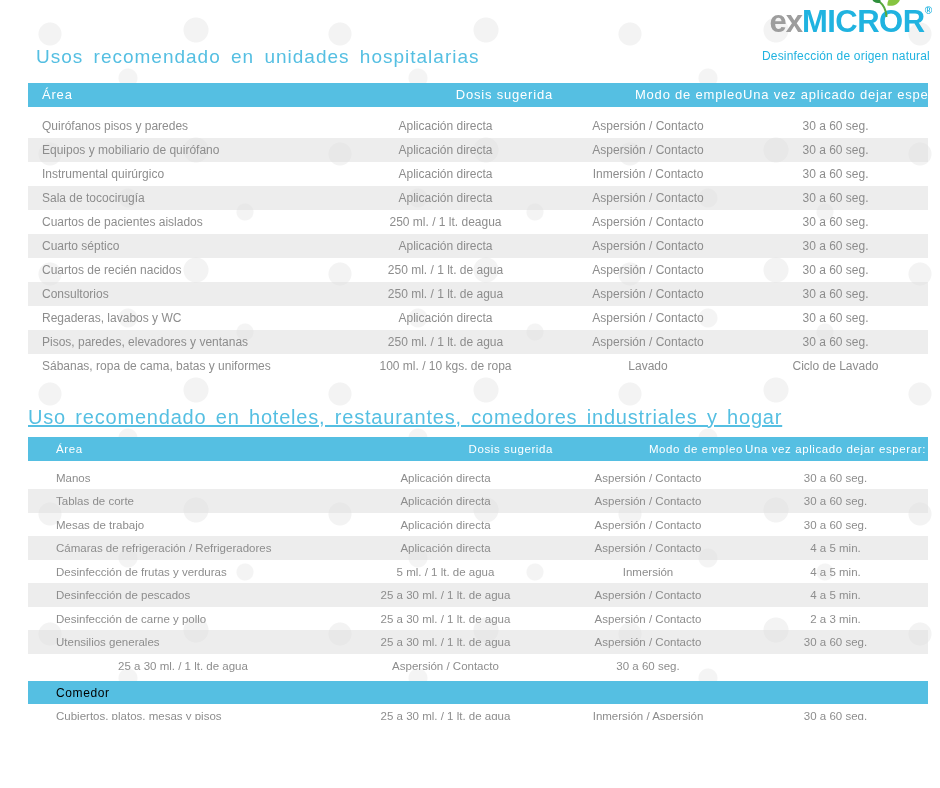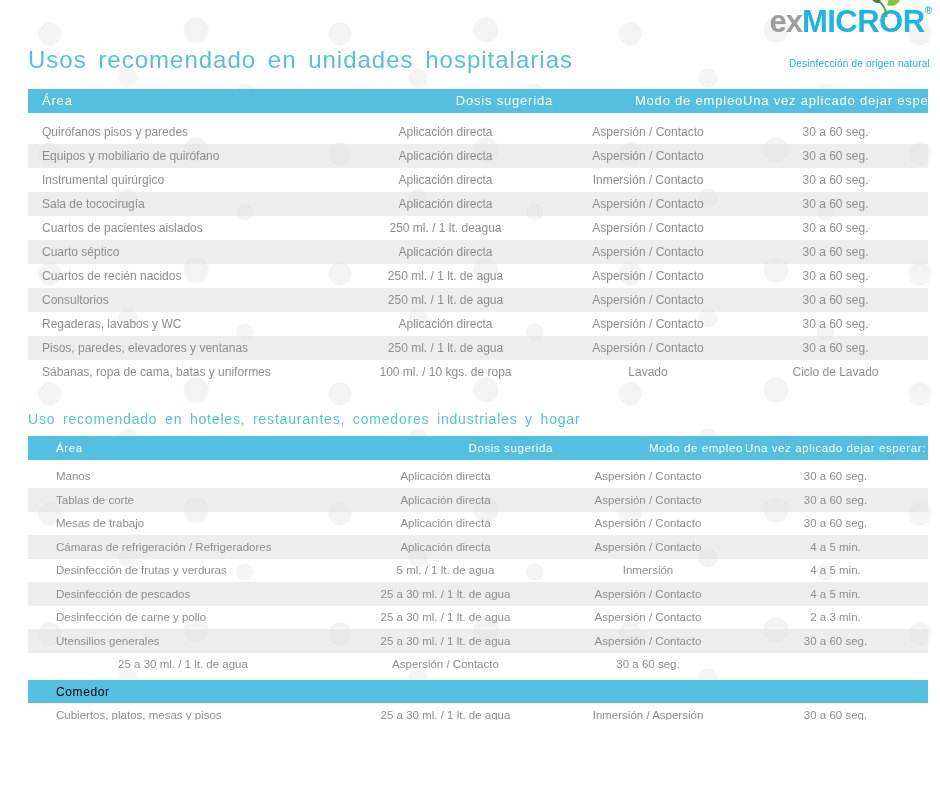--- a/index.html
+++ b/index.html
@@ -18,25 +18,25 @@
   .logo { position:absolute; top:6px; right:8px; text-align:right; }
   .logo-line { position:relative; display:inline-block; line-height:1; }
   .logo-ex { font-size:31px; font-weight:bold; color:var(--logo-gray); letter-spacing:-1px; }
   .logo-brand { font-size:31px; font-weight:bold; color:var(--logo-cyan); letter-spacing:-0.5px; }
   .logo-reg { font-size:10px; font-weight:bold; color:var(--logo-cyan); vertical-align:top; }
   .sprout { position:absolute; top:-13px; right:28px; width:36px; height:24px; }
   .sprout svg { display:block; width:36px; height:24px; }
   .leaf-dark { fill:var(--leaf-dark); }
   .leaf-light { fill:var(--leaf-light); }
   .stem { stroke:var(--leaf-stem); stroke-width:2.2; fill:none; stroke-linecap:round; }
-  .tagline { margin-top:21px; font-size:10px; color:var(--logo-cyan); letter-spacing:0.2px; padding-right:2px; }
+  .tagline { margin-top:12px; font-size:12px; color:var(--logo-cyan); letter-spacing:0.2px; padding-right:2px; }
   
   .title { color:var(--accent); font-weight:normal; }
-  .title1 { margin:46px 0 0 28px; font-size:24px; letter-spacing:1px; word-spacing:4px; line-height:1.2; }
-  .title2 { margin:27px 0 0 28px; font-size:14px; letter-spacing:0.8px; word-spacing:3px; line-height:1.2; }
+  .title1 { margin:46px 0 0 36px; font-size:19px; letter-spacing:1px; word-spacing:4px; line-height:1.2; }
+  .title2 { margin:27px 0 0 28px; font-size:20px; letter-spacing:0.8px; word-spacing:3px; line-height:1.2;text-decoration:underline; }
   
   .tbl { width:900px; margin-left:28px; }
   .thead, .trow { display:grid; grid-template-columns:310px 215px 190px 185px; align-items:center; }
   .thead { background:var(--accent); height:24px; color:#ffffff; }
   .t1 .thead { margin-top:14px; font-size:13px; letter-spacing:0.8px; }
   .t2 .thead { margin-top:8px; font-size:11.5px; letter-spacing:0.6px; }
   .hcell { white-space:nowrap; }
   .t1 .hcell.c0 { padding-left:14px; }
   .t2 .hcell.c0 { padding-left:28px; }
   .hcell.c1, .hcell.c2 { text-align:right; }

